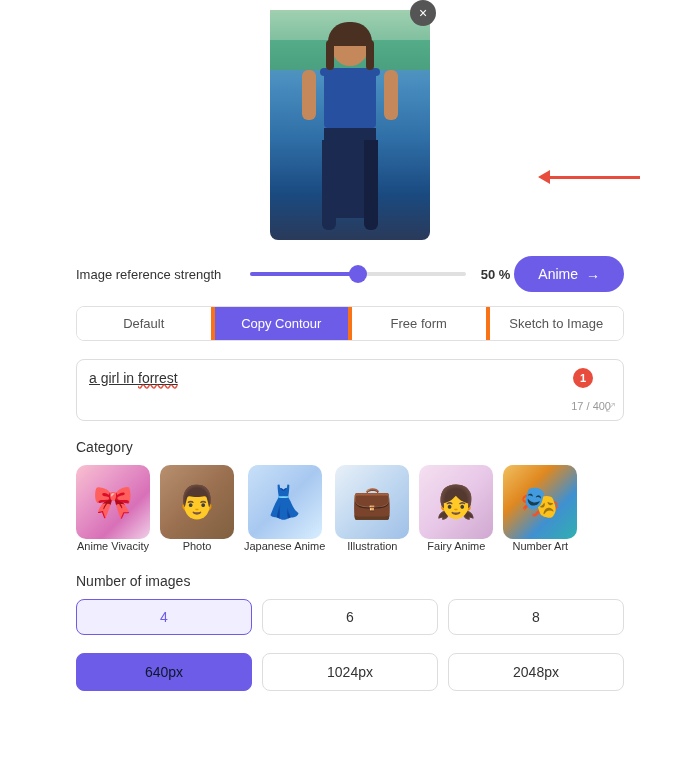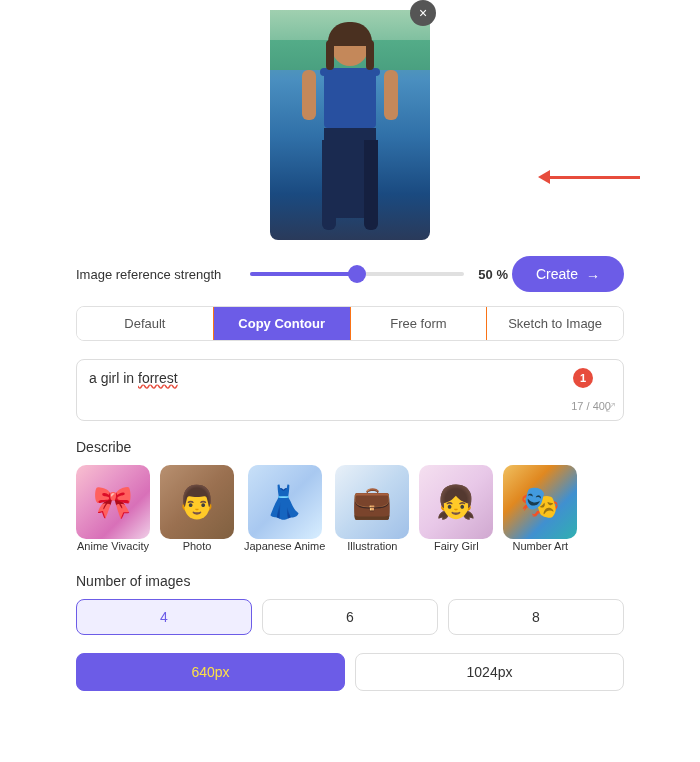--- a/index.html
+++ b/index.html
@@ -135,31 +135,31 @@
 
     .mode-tab {
       flex: 1;
       padding: 9px 6px;
       text-align: center;
       font-size: 13px;
       color: #555;
       background: #fff;
       border: none;
       cursor: pointer;
-      border-right: 1px solid #f97316;
+      border-right: 4px solid #f97316;
     }
 
     .mode-tab:last-child {
       border-right: none;
     }
 
     .mode-tab.active {
       background: #6c5ce7;
       color: #fff;
-      font-weight: 700;
+      font-weight: 400;
     }
 
     .section-label {
       font-size: 14px;
       color: #333;
       margin-bottom: 10px;
       font-weight: 500;
     }
 
     .text-area-wrapper {
@@ -253,21 +253,21 @@
       border: 1.5px solid #ddd;
       border-radius: 8px;
       font-size: 14px;
       cursor: pointer;
       background: #fff;
       color: #333;
     }
 
     .resolution-option.active {
       background: #6c5ce7;
-      color: #fde047;
+      color: #0f172a;
       border-color: #6c5ce7;
     }
 
     
     .cat-img {
       width: 74px;
       height: 74px;
       border-radius: 10px;
       display: flex;
       align-items: center;
@@ -324,40 +324,40 @@
 <div class="controls-area">
 
   <div class="slider-row">
     <span class="slider-label">Image reference strength</span>
     <div class="slider-track">
       <div class="slider-fill"></div>
       <div class="slider-thumb"></div>
     </div>
     <span class="slider-value">50 %</span>
     <button class="create-btn">
-      <span>Create</span>
+      <span>Anime</span>
       <span>→</span>
     </button>
   </div>
 
   <div class="mode-tabs">
     <button class="mode-tab">Default</button>
     <button class="mode-tab active">Copy Contour</button>
     <button class="mode-tab">Free form</button>
     <button class="mode-tab">Sketch to Image</button>
   </div>
 
   <div class="text-area-wrapper">
-    <div style="font-size: 14px; color: rgb(51, 51, 51); min-height: 40px; outline: none;" contenteditable="true">a girl in <span style="text-decoration:underline;text-decoration-color:#e74c3c;text-decoration-style:wavy;">forrest</span></div>
+    <div style="font-size: 14px; color: rgb(51, 51, 51); min-height: 40px; outline: none; text-decoration: underline;" contenteditable="true">a girl in <span style="text-decoration:underline;text-decoration-color:#e74c3c;text-decoration-style:wavy;">forrest</span></div>
     <div class="char-count-badge">1</div>
     <div class="char-count-text">17 / 400</div>
     <div style="position:absolute;bottom:6px;right:8px;font-size:12px;color:#bbb;">⤢</div>
   </div>
 
-  <div class="section-label">Describe</div>
+  <div class="section-label">Category</div>
   <div class="category-grid">
 
     <div class="category-item">
       <div class="cat-img" style="background:linear-gradient(135deg,#f9c0d0,#e898c8,#d870b8,#f0d0e8);">
         <span style="font-size:32px;">🎀</span>
       </div>
       <span class="category-name">Anime Vivacity</span>
     </div>
 
     <div class="category-item">
@@ -378,35 +378,36 @@
       <div class="cat-img" style="background:linear-gradient(135deg,#e8f0f8,#c0d8f0,#a0c0e8);">
         <span style="font-size:32px;">💼</span>
       </div>
       <span class="category-name">Illustration</span>
     </div>
 
     <div class="category-item">
       <div class="cat-img" style="background:linear-gradient(135deg,#f5e0f0,#e8c8e8,#d0a8d0);">
         <span style="font-size:32px;">👧</span>
       </div>
-      <span class="category-name">Fairy Girl</span>
+      <span class="category-name">Fairy Anime</span>
     </div>
 
     <div class="category-item">
       <div class="cat-img" style="background:linear-gradient(135deg,#f0c060,#e08820,#4090d0,#30b0b0);">
         <span style="font-size:32px;">🎭</span>
       </div>
       <span class="category-name">Number Art</span>
     </div>
   </div>
 
   <div class="section-label">Number of images</div>
   <div class="number-options">
     <button class="number-option active">4</button>
     <button class="number-option">6</button>
     <button class="number-option">8</button>
   </div>
 
   <div class="resolution-options">
     <button class="resolution-option active">640px</button>
     <button class="resolution-option">1024px</button>
+    <button class="resolution-option">2048px</button>
   </div>
 </div>
 
 </body></html>

